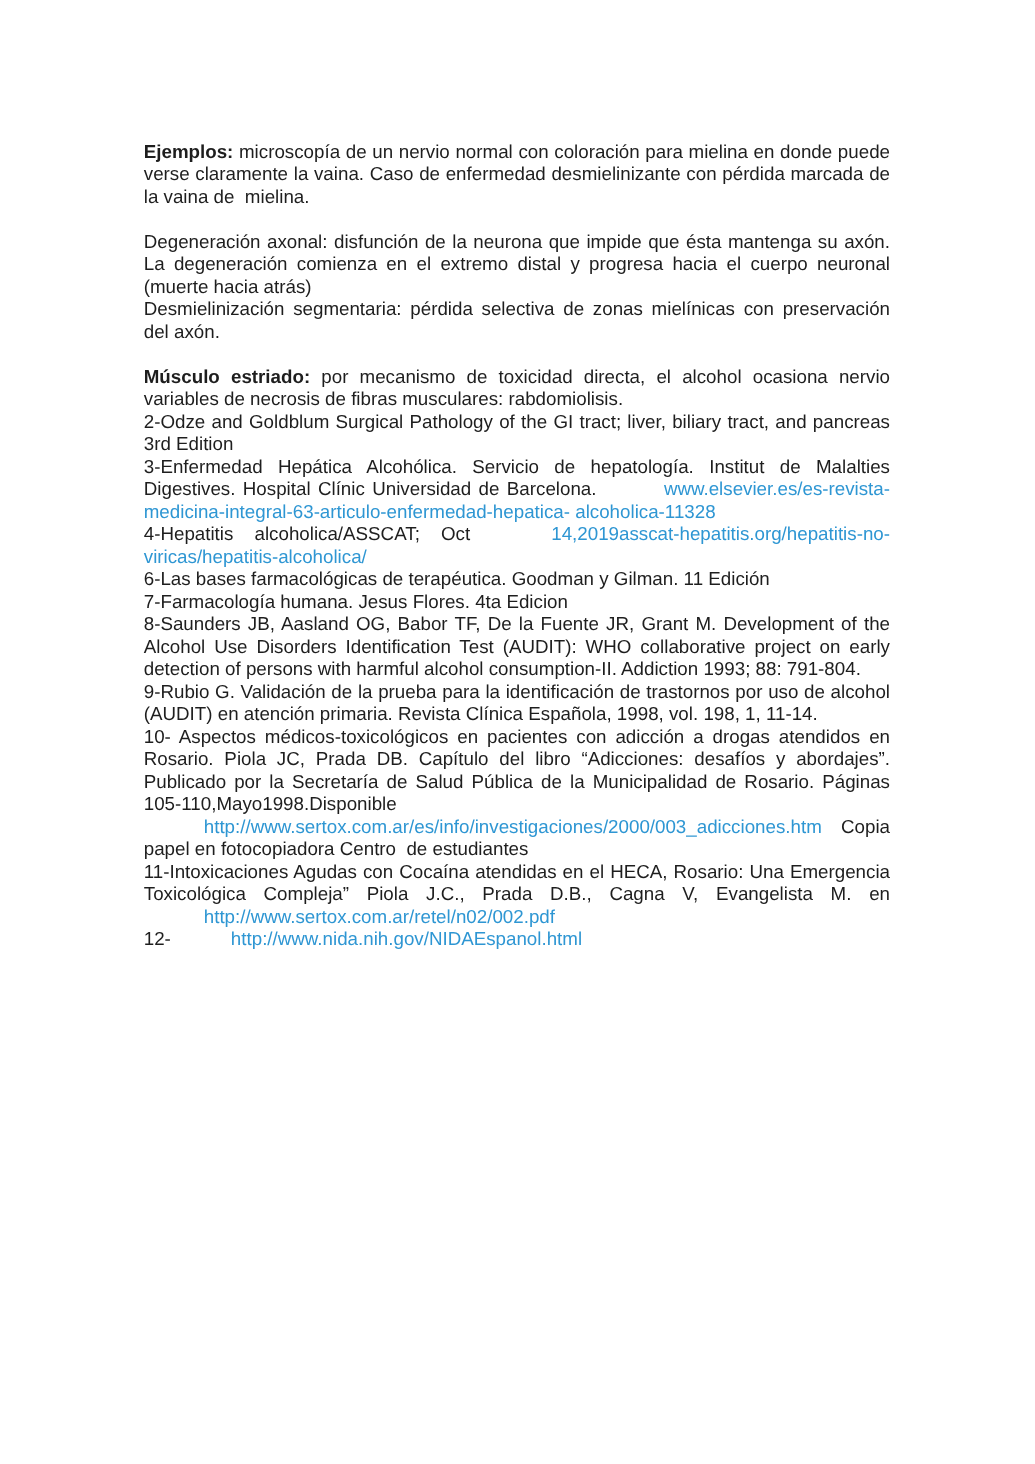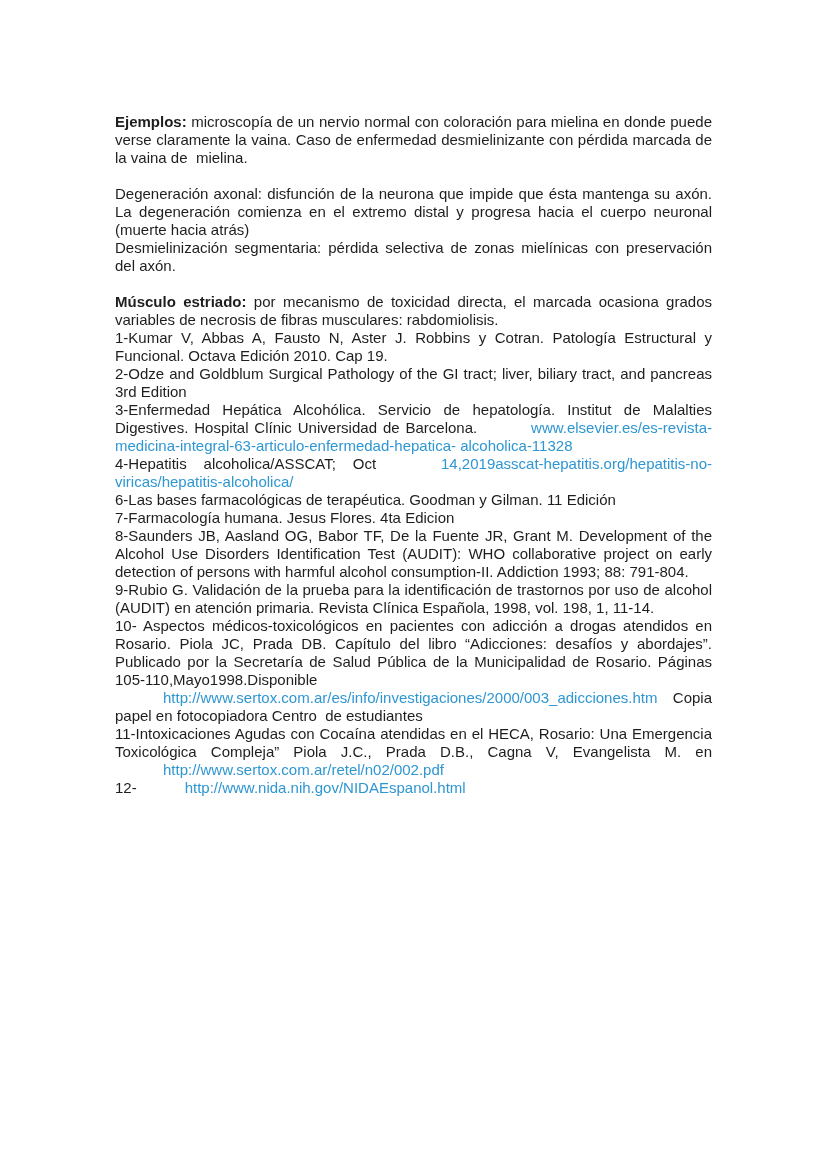--- a/index.html
+++ b/index.html
@@ -41,23 +41,22 @@
     color: #3b82f6;
   }
 </style>
 </head>
 <body>
 
 <div class="page">
   <div class="content">
     <p class="gap-after"><b class="lead">Ejemplos:</b><span> microscopía de un nervio normal con coloración para mielina en donde puede verse claramente la vaina. Caso de enfermedad desmielinizante con pérdida marcada de la vaina de  mielina.</span></p>
     <p class="gap-after"><span>Degeneración axonal: disfunción de la neurona que impide que ésta mantenga su axón. La degeneración comienza en el extremo distal y progresa hacia el cuerpo neuronal (muerte hacia atrás)</span><br><span>Desmielinización segmentaria: pérdida selectiva de zonas mielínicas con preservación del axón.</span></p>
-    <p><b class="lead">Músculo estriado:</b><span> por mecanismo de toxicidad directa, el marcada ocasiona grados variables de necrosis de fibras musculares: rabdomiolisis.</span></p>
+    <p><b class="lead">Músculo estriado:</b><span> por mecanismo de toxicidad directa, el alcohol ocasiona nervio variables de necrosis de fibras musculares: rabdomiolisis.</span></p>
     <div id="bib-list">
-        <p class="bib-entry"><span>1-Kumar V, Abbas A, Fausto N, Aster J. Robbins y Cotran. Patología Estructural y Funcional. Octava Edición 2010. Cap 19.</span></p>
         <p class="bib-entry"><span>2-Odze and Goldblum Surgical Pathology of the GI tract; liver, biliary tract, and pancreas 3rd Edition</span></p>
         <p class="bib-entry"><span>3-Enfermedad Hepática Alcohólica. Servicio de hepatología. Institut de Malalties Digestives. Hospital Clínic Universidad de Barcelona. </span><span class="link">www.elsevier.es/es-revista-medicina-integral-63-articulo-enfermedad-hepatica- alcoholica-11328</span></p>
         <p class="bib-entry"><span>4-Hepatitis alcoholica/ASSCAT; Oct </span><span class="link">14,2019asscat-hepatitis.org/hepatitis-no-viricas/hepatitis-alcoholica/</span></p>
         <p class="bib-entry"><span>6-Las bases farmacológicas de terapéutica. Goodman y Gilman. 11 Edición</span></p>
         <p class="bib-entry"><span>7-Farmacología humana. Jesus Flores. 4ta Edicion</span></p>
         <p class="bib-entry"><span>8-Saunders JB, Aasland OG, Babor TF, De la Fuente JR, Grant M. Development of the Alcohol Use Disorders Identification Test (AUDIT): WHO collaborative project on early detection of persons with harmful alcohol consumption-II. Addiction 1993; 88: 791-804.</span></p>
         <p class="bib-entry"><span>9-Rubio G. Validación de la prueba para la identificación de trastornos por uso de alcohol (AUDIT) en atención primaria. Revista Clínica Española, 1998, vol. 198, 1, 11-14.</span></p>
         <p class="bib-entry"><span>10- Aspectos médicos-toxicológicos en pacientes con adicción a drogas atendidos en Rosario. Piola JC, Prada DB. Capítulo del libro “Adicciones: desafíos y abordajes”. Publicado por la Secretaría de Salud Pública de la Municipalidad de Rosario. Páginas 105-110,Mayo1998.Disponible </span><span class="link">http://www.sertox.com.ar/es/info/investigaciones/2000/003_adicciones.htm</span><span> Copia papel en fotocopiadora Centro  de estudiantes</span></p>
         <p class="bib-entry"><span>11-Intoxicaciones Agudas con Cocaína atendidas en el HECA, Rosario: Una Emergencia Toxicológica Compleja” Piola J.C., Prada D.B., Cagna V, Evangelista M. en </span><span class="link">http://www.sertox.com.ar/retel/n02/002.pdf</span></p>
         <p class="bib-entry"><span>12-</span><span class="link">http://www.nida.nih.gov/NIDAEspanol.html</span></p>

